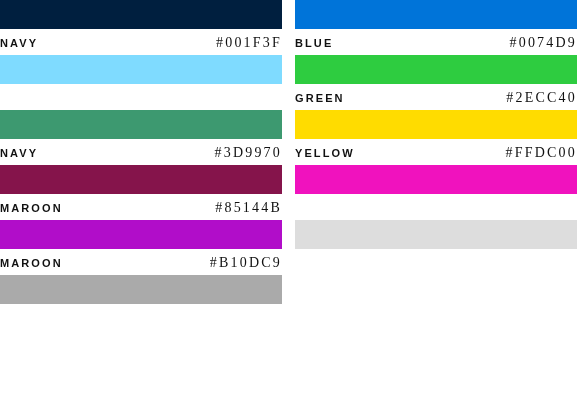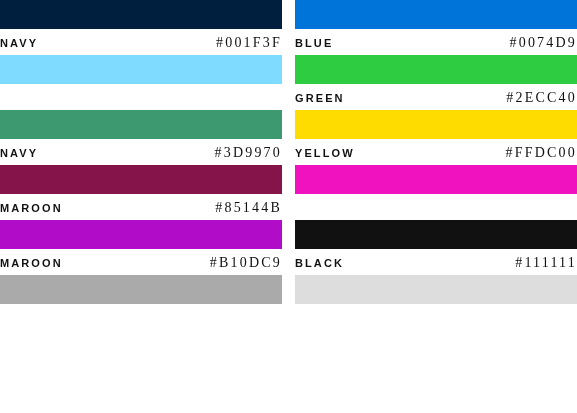--- a/index.html
+++ b/index.html
@@ -136,23 +136,16 @@
         <div class="swatch-chip" style="background: rgb(255, 220, 0);"></div>
         <div class="swatch-caption">
           <span class="swatch-name">YELLOW</span>
           <span class="swatch-hex">#FFDC00</span>
         </div>
       </div>
       <div class="swatch-row">
         <div class="swatch-chip" style="background: rgb(240, 18, 190);"></div>
       </div>
       <div class="swatch-row">
-        <div class="swatch-chip" style="background: rgb(17, 17, 17);"></div>
-        <div class="swatch-caption">
-          <span class="swatch-name">BLACK</span>
-          <span class="swatch-hex">#111111</span>
-        </div>
-      </div>
-      <div class="swatch-row">
         <div class="swatch-chip" style="background: rgb(221, 221, 221);"></div>
       </div>
     </div>
   </div>
 
 </body></html>

